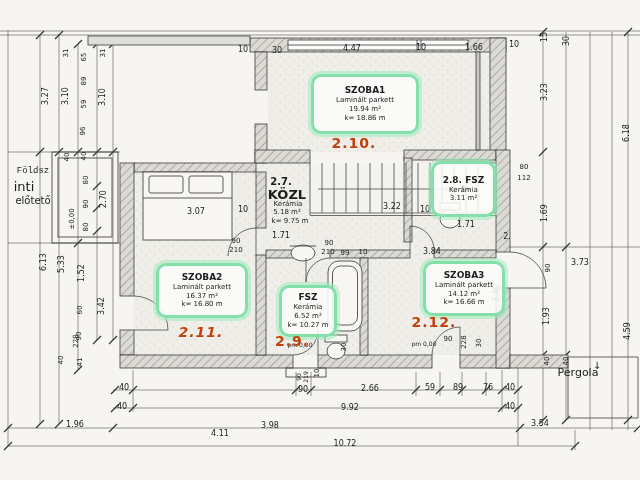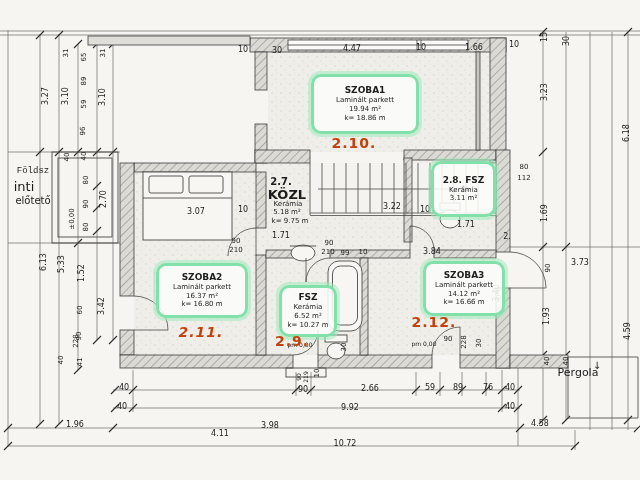--- a/index.html
+++ b/index.html
@@ -275,21 +275,21 @@
     <span class="lbl" style="left: 370px; top: 389px;">2.66</span>
     <span class="lbl" style="left: 430px; top: 388px;">59</span>
     <span class="lbl" style="left: 458px; top: 388px;">89</span>
     <span class="lbl" style="left: 488px; top: 388px;">76</span>
     <span class="lbl" style="left: 510px; top: 388px;">40</span>
     <span class="lbl" style="left: 122px; top: 407px;">40</span>
     <span class="lbl" style="left: 314px; top: 408px; margin-left: 36px;">9.92</span>
     <span class="lbl" style="left: 510px; top: 407px;">40</span>
     <span class="lbl" style="left: 75px; top: 425px;">1.96</span>
     <span class="lbl" style="left: 270px; top: 426px;">3.98</span>
-    <span class="lbl" style="left: 540px; top: 424px;">4.58</span>
+    <span class="lbl" style="left: 540px; top: 424px;">3.54</span>
     <span class="lbl" style="left: 345px; top: 444px;">10.72</span>
     <div class="room-hl" style="left: 311px; top: 74px; width: 108px; height: 60px;">
       <span class="room-name">SZOBA1</span>
       <span class="room-line">Laminált parkett</span>
       <span class="room-line">19.94 m²</span>
       <span class="room-line">k= 18.86 m</span>
     </div>
     <div class="room-num" style="left: 354px; top: 143px;">2.10.</div>
     <div class="room-hl" style="left: 431px; top: 161px; width: 65px; height: 56px;">
       <span class="room-name">2.8. FSZ</span>

